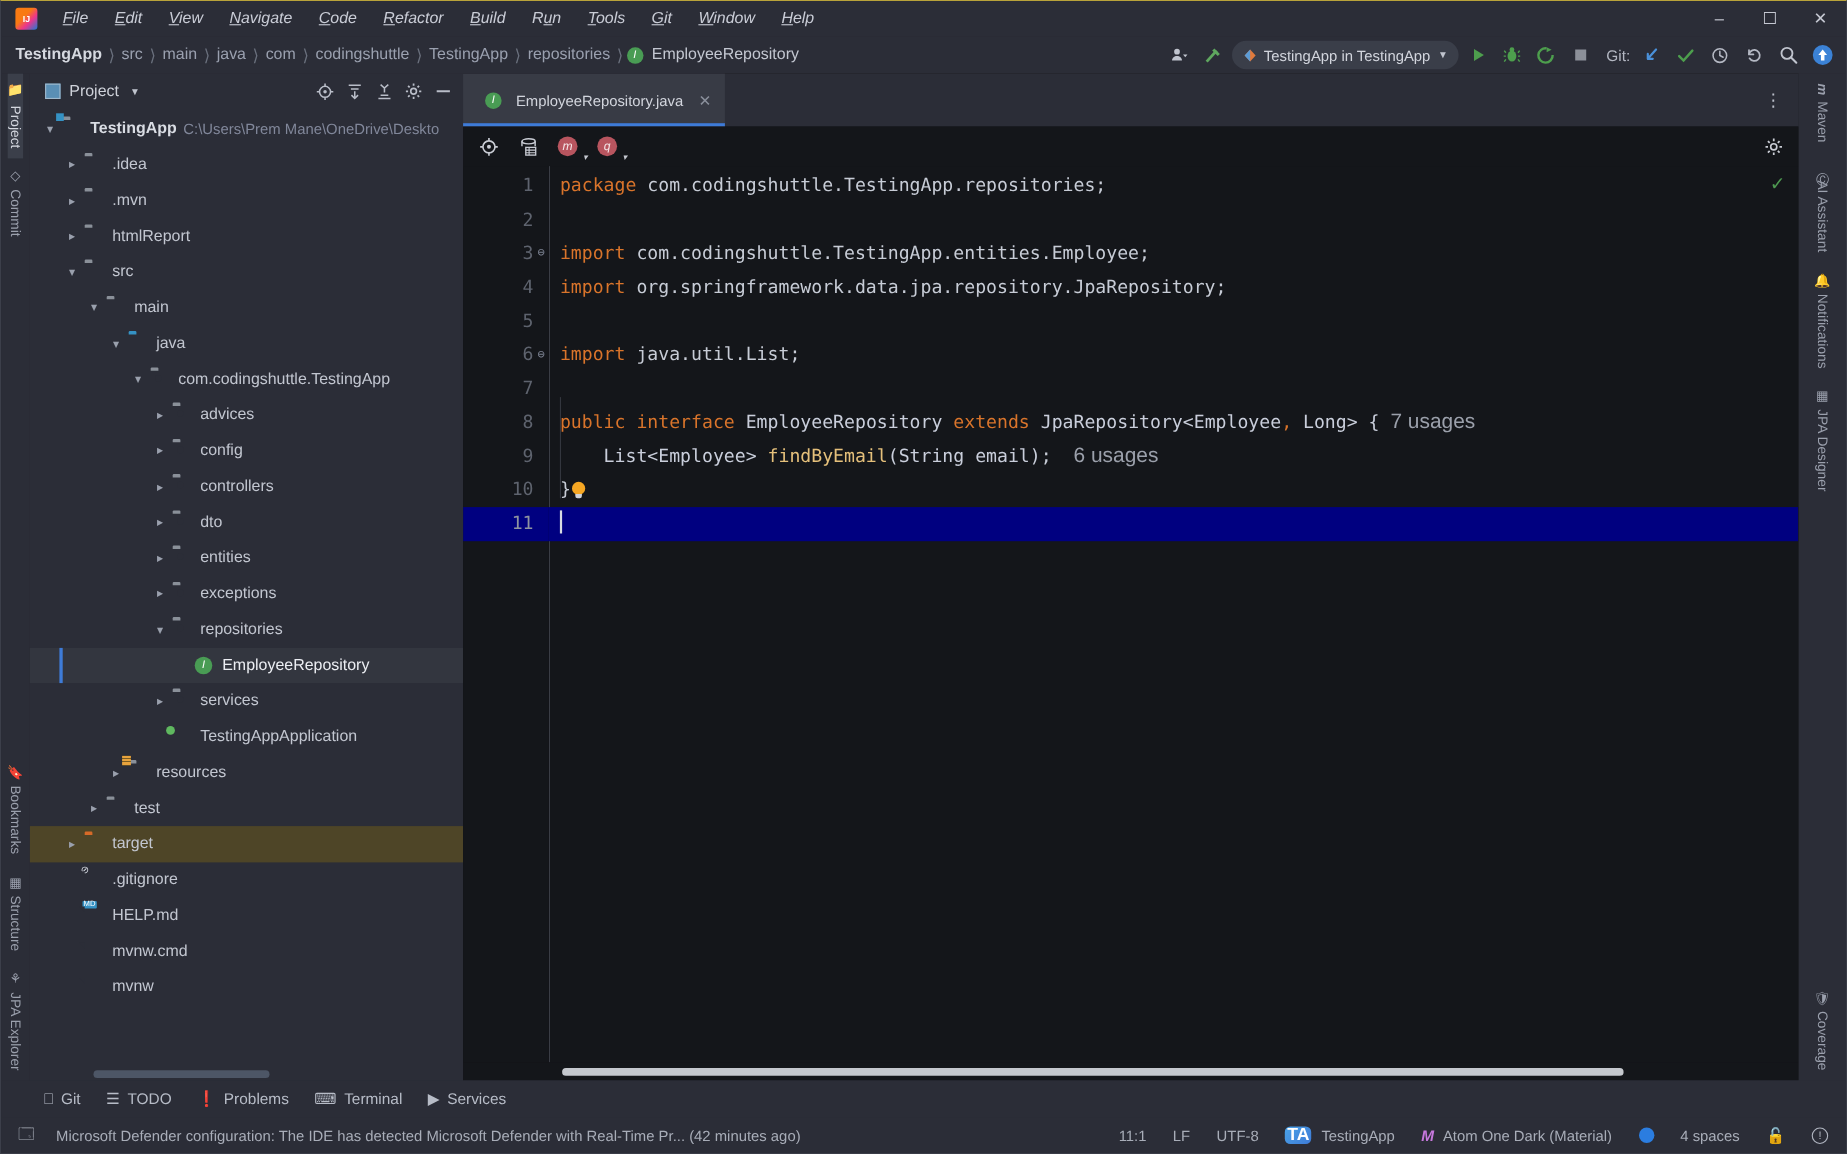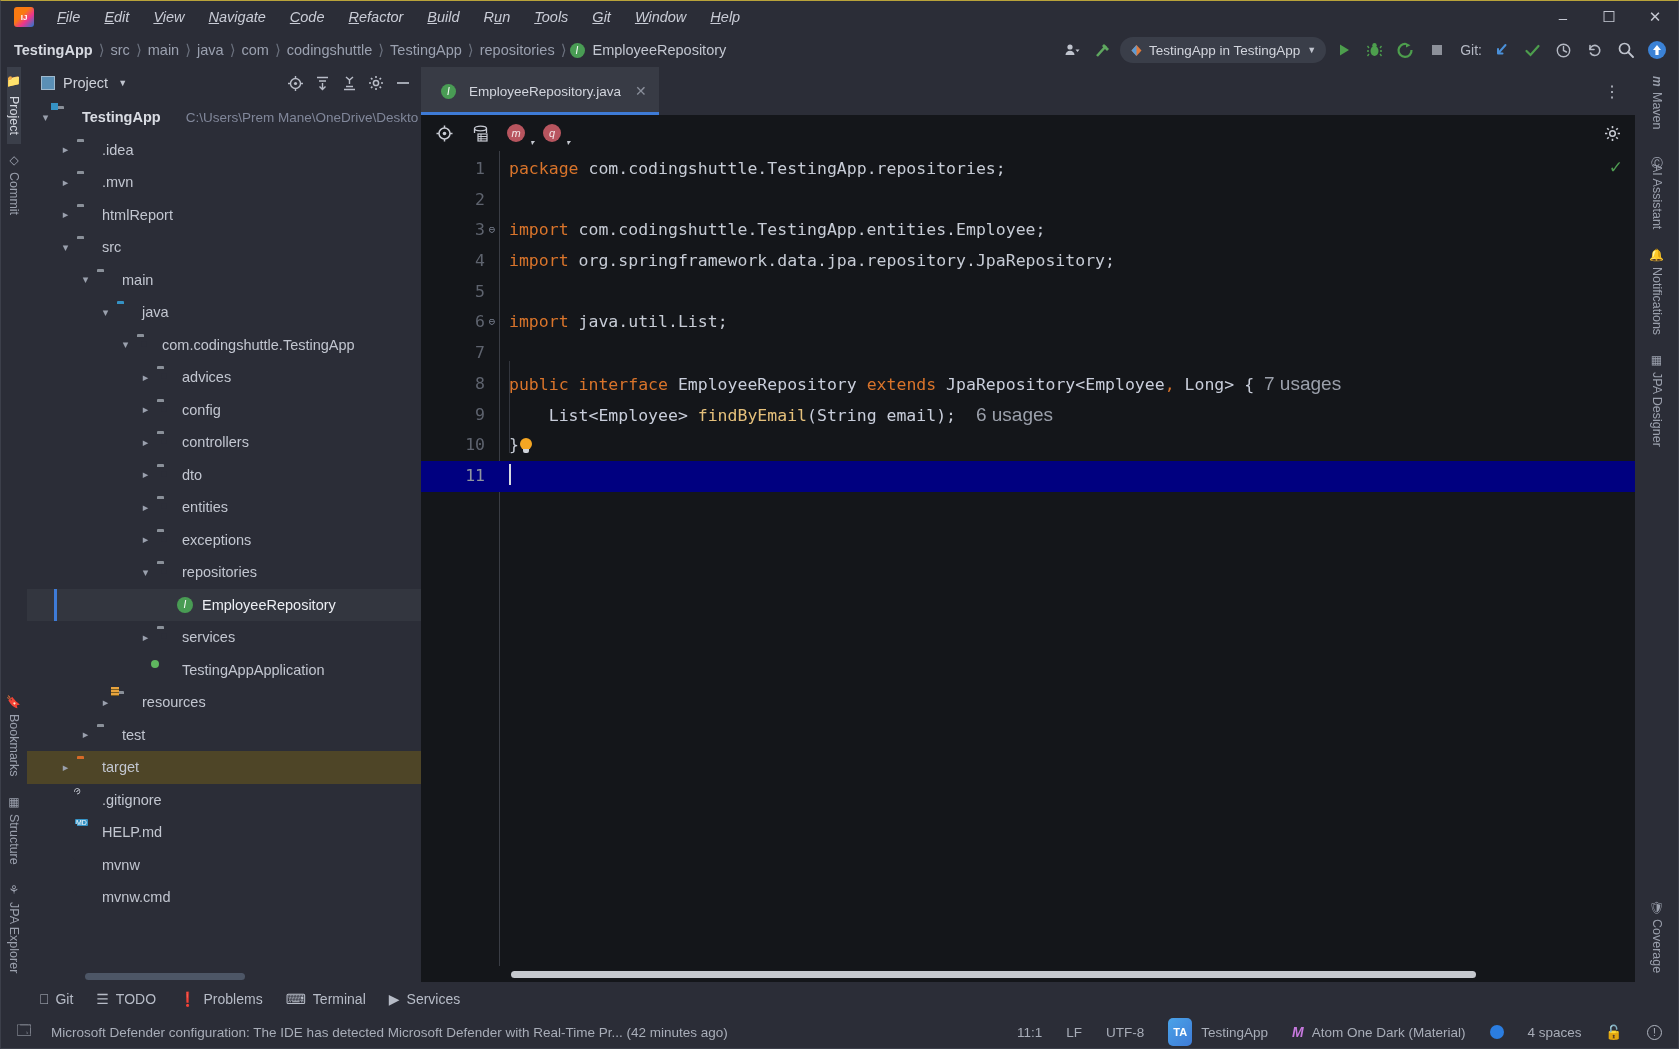--- a/index.html
+++ b/index.html
@@ -81,21 +81,21 @@
           color: #c2c6d0; white-space: nowrap; position: relative; }
   .trow.sel { background: #33363f; }
   .trow.sel::before { content:""; position: absolute; left: 27px; top: 0; bottom: 0;
                       width: 3px; background: #3e7bd7; }
   .trow.target-hl { background: #4e4527; }
   .arrow { width: 13px; text-align: center; color: #9aa0ad; font-size: 11px; flex: 0 0 13px; }
   .arrow.none { visibility: hidden; }
   .ticon { width: 18px; height: 16px; margin: 0 7px 0 5px; flex: 0 0 18px; position: relative; }
   .tlabel { color: #c2c6d0; }
   .trow.sel .tlabel { color: #eceef3; }
-  .tpath { color: #81879a; margin-left: 25px; font-size: 13.5px; overflow: hidden; }
+  .tpath { color: #81879a; margin-left: 6px; font-size: 13.5px; overflow: hidden; }
 
   
   .fld { width: 17px; height: 14px; background: #8a9099; border-radius: 1.5px 2px 2px 2px;
          position: relative; margin-top: 1px; }
   .fld::before { content:""; position: absolute; top: -3px; left: 0; width: 7px; height: 3px;
                  background: #8a9099; border-radius: 1px 1px 0 0; }
   .fld.src::after { content:""; position:absolute; right:-1px; bottom:-1px; width:7px; height:7px;
                     background:#3592c4; }
   .fld.java { background: #3592c4; }
   .fld.java::before { background:#3592c4; }
@@ -190,22 +190,22 @@
   .bb-item { display: flex; align-items: center; gap: 7px; padding: 4px 9px; font-size: 14px;
              color: #b7bcc7; border-radius: 4px; }
 
   
   .status { height: 32px; background: #2b2d37; display: flex; align-items: center;
             font-size: 13.5px; color: #a6abb7; flex: 0 0 32px; padding: 0 12px 0 10px; gap: 0; }
   .st-ico { width: 26px; display:flex; align-items:center; justify-content:center; color:#a8adb8; font-size:14px; }
   .st-msg { margin-left: 14px; color: #a8adb8; }
   .st-right { margin-left: auto; display: flex; align-items: center; gap: 24px; padding-right: 4px; }
   .st-item { color: #a8adb8; white-space: nowrap; }
-  .ta-badge { width: 24px; height: 28px; border-radius: 5px;
-              background: linear-gradient(135deg,#4aa3e8,#3e7bd7); color:#fff; font-size:11px;
+  .ta-badge { width: 24px; height: 16px; border-radius: 5px;
+              background: linear-gradient(135deg,#4aa3e8,#3e7bd7); color:#fff; font-size:16px;
               font-weight:bold; display:flex; align-items:center; justify-content:center; }
   .scheme-ico { color: #c678dd; font-weight: bold; font-size: 14px; font-style: italic; }
   .blue-dot { width: 14px; height: 14px; border-radius: 50%; background: #2b7de0; }
   .lock-ico { font-size: 14px; color: #b0b5c0; }
   .warn-ico { width: 15px; height: 15px; border-radius: 50%; border: 1.6px solid #b0b5c0;
               color: #b0b5c0; font-size: 10px; display:flex; align-items:center; justify-content:center; }
   svg { display: block; }
 </style>
 </head>
 <body>
@@ -544,27 +544,27 @@
           <div class="trow">
             <span style="display:inline-block;width:32px;flex:0 0 32px;"></span>
             <span class="arrow none">▸</span>
             <span class="ticon"><span class="fileico md"></span></span>
             <span class="tlabel">HELP.md</span>
           </div>
           <div class="trow">
             <span style="display:inline-block;width:32px;flex:0 0 32px;"></span>
             <span class="arrow none">▸</span>
             <span class="ticon"><span class="fileico sh"></span></span>
-            <span class="tlabel">mvnw</span>
+            <span class="tlabel">mvnw.cmd</span>
           </div>
           <div class="trow">
             <span style="display:inline-block;width:32px;flex:0 0 32px;"></span>
             <span class="arrow none">▸</span>
             <span class="ticon"><span class="fileico sh"></span></span>
-            <span class="tlabel">mvnw.cmd</span>
+            <span class="tlabel">mvnw</span>
           </div>
         </div>
       <div class="pp-scroll"></div>
     </div>
 
     <div class="editor-col">
       <div class="tabs-row">
         <div class="tab">
           <span class="crumb-ico">I</span>
           <span>EmployeeRepository.java</span>

